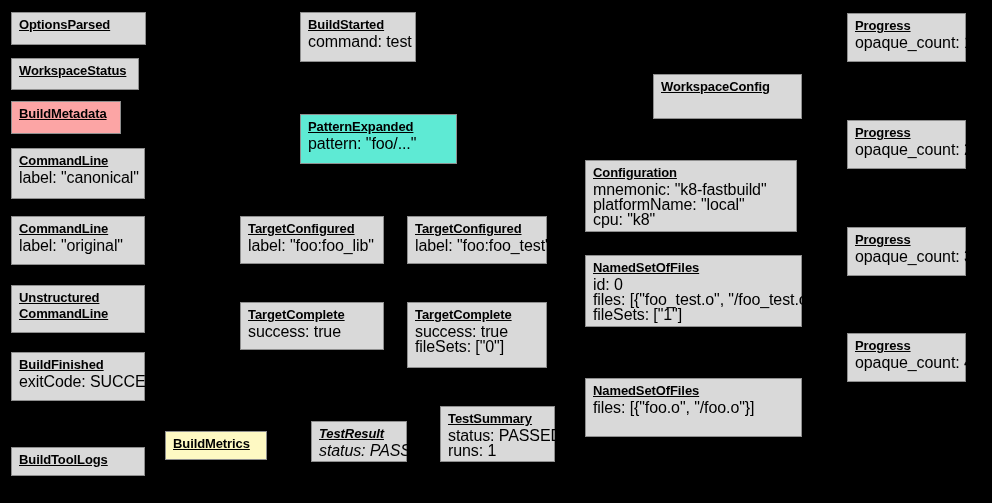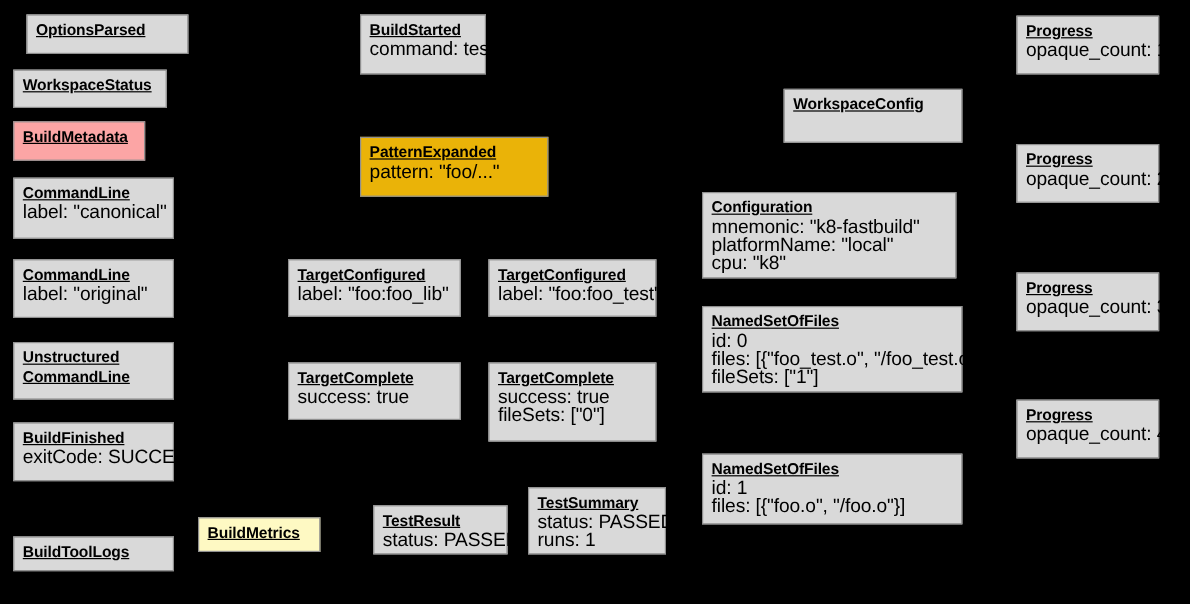--- a/index.html
+++ b/index.html
@@ -42,21 +42,21 @@
     font-size: 16px;
     line-height: 15px;
     white-space: pre;
     letter-spacing: -0.1px;
   }
 </style>
 </head>
 <body>
 
 <div id="canvas" style="background: rgb(0, 0, 0);">
-    <div class="node" style="left: 22px; top: 12px; width: 135px; height: 33px; background: rgb(217, 217, 217); border-color: rgb(143, 143, 143); color: rgb(0, 0, 0);">
+    <div class="node" style="left: 11px; top: 12px; width: 135px; height: 33px; background: rgb(217, 217, 217); border-color: rgb(143, 143, 143); color: rgb(0, 0, 0);">
       <span class="node-title">OptionsParsed</span>
     </div>
     <div class="node" style="left: 11px; top: 58px; width: 128px; height: 32px; background: rgb(217, 217, 217); border-color: rgb(143, 143, 143); color: rgb(0, 0, 0);">
       <span class="node-title">WorkspaceStatus</span>
     </div>
     <div class="node" style="left: 11px; top: 101px; width: 110px; height: 33px; background: #fca5a5; border-color: rgb(143, 143, 143); color: rgb(0, 0, 0);">
       <span class="node-title">BuildMetadata</span>
     </div>
     <div class="node" style="left: 11px; top: 148px; width: 134px; height: 51px; background: rgb(217, 217, 217); border-color: rgb(143, 143, 143); color: rgb(0, 0, 0);">
       <span class="node-title">CommandLine</span>
@@ -79,27 +79,27 @@
       <span class="node-fields">
         <span class="field">exitCode: SUCCESS</span>
       </span>
     </div>
     <div class="node" style="left: 11px; top: 447px; width: 134px; height: 29px; background: rgb(217, 217, 217); border-color: rgb(143, 143, 143); color: rgb(0, 0, 0);">
       <span class="node-title">BuildToolLogs</span>
     </div>
     <div class="node" style="left: 165px; top: 431px; width: 102px; height: 29px; background: #fef9c3; border-color: rgb(143, 143, 143); color: rgb(0, 0, 0);">
       <span class="node-title">BuildMetrics</span>
     </div>
-    <div class="node" style="left: 300px; top: 12px; width: 105px; height: 50px; background: rgb(217, 217, 217); border-color: rgb(143, 143, 143); color: rgb(0, 0, 0);">
+    <div class="node" style="left: 300px; top: 12px; width: 116px; height: 50px; background: rgb(217, 217, 217); border-color: rgb(143, 143, 143); color: rgb(0, 0, 0);">
       <span class="node-title">BuildStarted</span>
       <span class="node-fields">
         <span class="field">command: test</span>
       </span>
     </div>
-    <div class="node" style="left: 300px; top: 114px; width: 157px; height: 50px; background: #eab308; border-color: rgb(143, 143, 143); color: rgb(0, 0, 0);">
+    <div class="node" style="left: 300px; top: 114px; width: 157px; height: 50px; background: #5eead4; border-color: rgb(143, 143, 143); color: rgb(0, 0, 0);">
       <span class="node-title">PatternExpanded</span>
       <span class="node-fields">
         <span class="field">pattern: "foo/..."</span>
       </span>
     </div>
     <div class="node" style="left: 240px; top: 216px; width: 144px; height: 48px; background: rgb(217, 217, 217); border-color: rgb(143, 143, 143); color: rgb(0, 0, 0);">
       <span class="node-title">TargetConfigured</span>
       <span class="node-fields">
         <span class="field">label: "foo:foo_lib"</span>
       </span>
@@ -116,21 +116,21 @@
         <span class="field">success: true</span>
       </span>
     </div>
     <div class="node" style="left: 407px; top: 302px; width: 140px; height: 66px; background: rgb(217, 217, 217); border-color: rgb(143, 143, 143); color: rgb(0, 0, 0);">
       <span class="node-title">TargetComplete</span>
       <span class="node-fields">
         <span class="field">success: true</span>
         <span class="field">fileSets: ["0"]</span>
       </span>
     </div>
-    <div class="node" style="left: 311px; top: 421px; width: 112px; height: 41px; background: rgb(217, 217, 217); border-color: rgb(143, 143, 143); color: rgb(0, 0, 0);">
+    <div class="node" style="left: 311px; top: 421px; width: 96px; height: 41px; background: rgb(217, 217, 217); border-color: rgb(143, 143, 143); color: rgb(0, 0, 0); font-style: italic;">
       <span class="node-title">TestResult</span>
       <span class="node-fields">
         <span class="field">status: PASSED</span>
       </span>
     </div>
     <div class="node" style="left: 440px; top: 406px; width: 115px; height: 56px; background: rgb(217, 217, 217); border-color: rgb(143, 143, 143); color: rgb(0, 0, 0);">
       <span class="node-title">TestSummary</span>
       <span class="node-fields">
         <span class="field">status: PASSED</span>
         <span class="field">runs: 1</span>
@@ -151,21 +151,20 @@
       <span class="node-title">NamedSetOfFiles</span>
       <span class="node-fields">
         <span class="field">id: 0</span>
         <span class="field">files: [{"foo_test.o", "/foo_test.o"}]</span>
         <span class="field">fileSets: ["1"]</span>
       </span>
     </div>
     <div class="node" style="left: 585px; top: 378px; width: 217px; height: 59px; background: rgb(217, 217, 217); border-color: rgb(143, 143, 143); color: rgb(0, 0, 0);">
       <span class="node-title">NamedSetOfFiles</span>
       <span class="node-fields">
-        <span class="field">id: 1</span>
         <span class="field">files: [{"foo.o", "/foo.o"}]</span>
       </span>
     </div>
     <div class="node" style="left: 847px; top: 13px; width: 119px; height: 49px; background: rgb(217, 217, 217); border-color: rgb(143, 143, 143); color: rgb(0, 0, 0);">
       <span class="node-title">Progress</span>
       <span class="node-fields">
         <span class="field">opaque_count: 1</span>
       </span>
     </div>
     <div class="node" style="left: 847px; top: 120px; width: 119px; height: 49px; background: rgb(217, 217, 217); border-color: rgb(143, 143, 143); color: rgb(0, 0, 0);">

